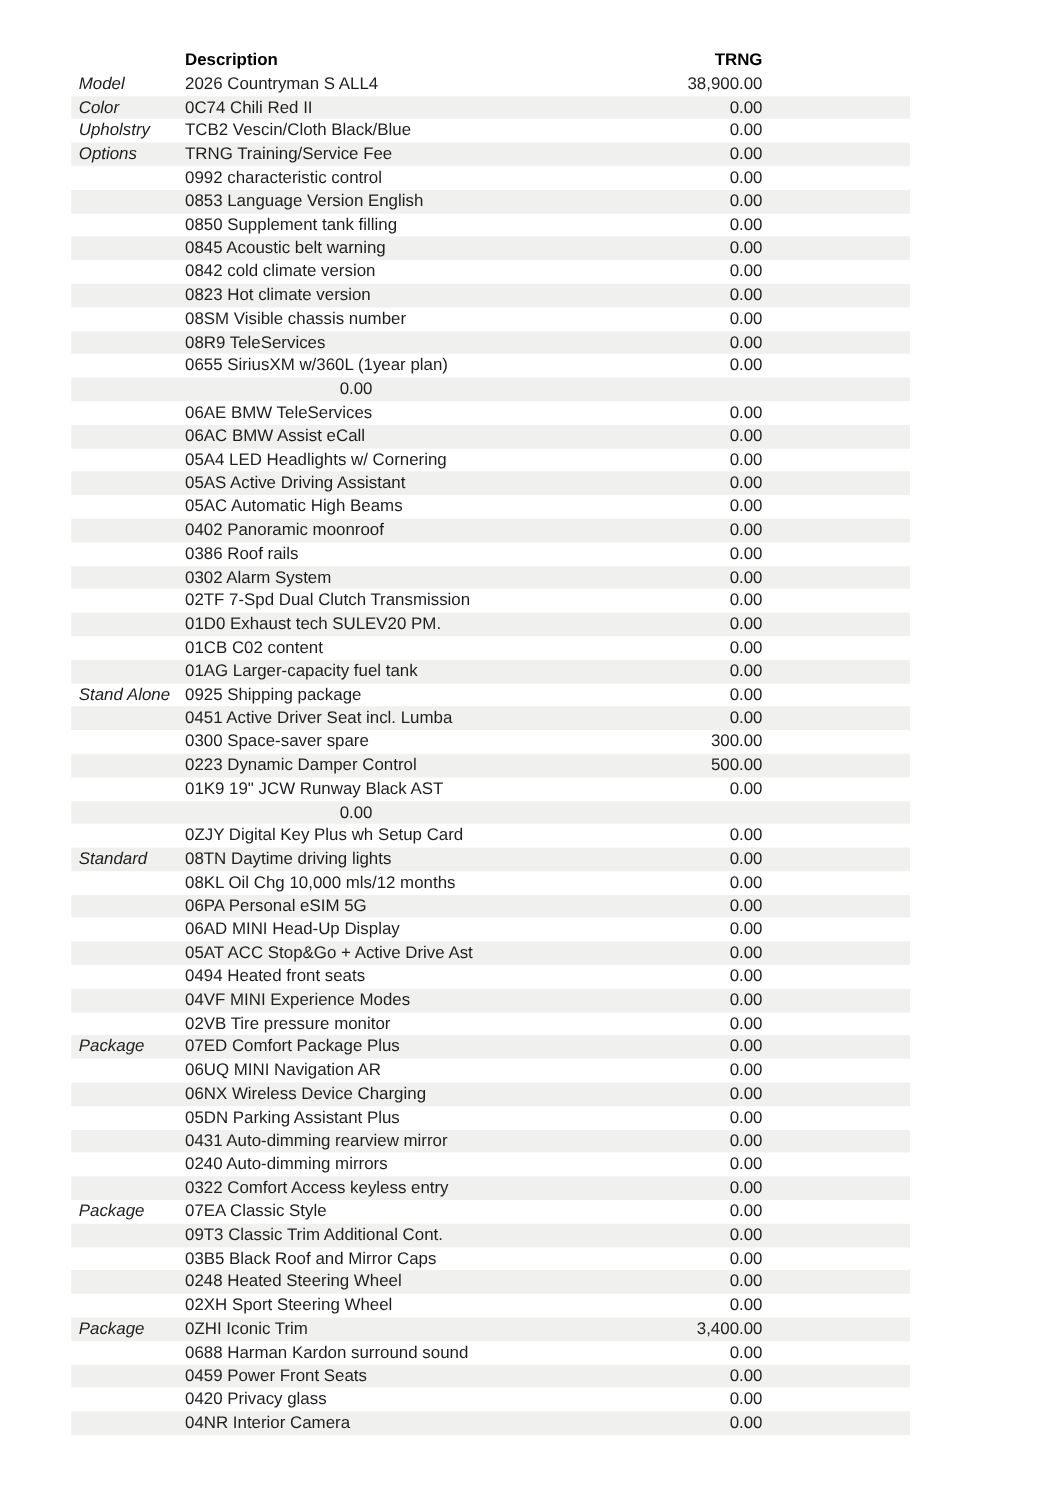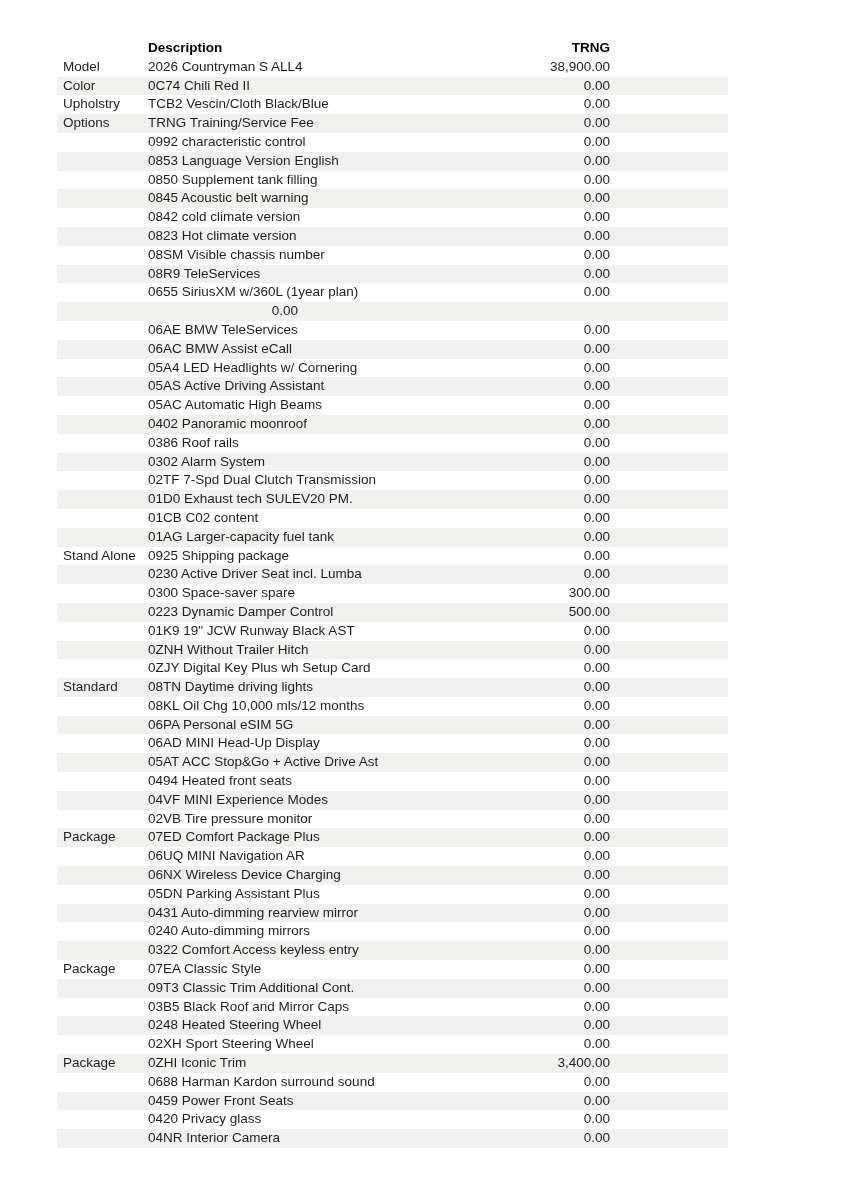--- a/index.html
+++ b/index.html
@@ -29,21 +29,21 @@
   .t-row {
     display: flex;
     height: 18.8px;
     line-height: 18.8px;
     font-size: 13.5px;
     color: var(--text);
     white-space: nowrap;
   }
   .t-row.striped { background: var(--stripe); }
   .t-row.header-row { font-weight: bold; color: #000; }
-  .col-cat  { width: 91px;  padding-left: 6px; overflow: hidden; }
+  .col-cat  { width: 91px;  padding-left: 6px; overflow: hidden; font-style: italic; }
   .col-desc { width: 312px; overflow: hidden; }
   .col-msrp { width: 150px; text-align: right; }
   .col-fill { flex: 1; }
 </style>
 </head>
 <body>
 
 <div class="page">
   <div class="pricing-table">
     <div class="t-row header-row">
@@ -209,21 +209,21 @@
         <span class="col-fill"></span>
       </div>
       <div class="t-row">
         <span class="col-cat">Stand Alone</span>
         <span class="col-desc">0925 Shipping package</span>
         <span class="col-msrp">0.00</span>
         <span class="col-fill"></span>
       </div>
       <div class="t-row striped">
         <span class="col-cat"></span>
-        <span class="col-desc">0230 Active Driver Seat incl. Lumba</span>
+        <span class="col-desc">0451 Active Driver Seat incl. Lumba</span>
         <span class="col-msrp">0.00</span>
         <span class="col-fill"></span>
       </div>
       <div class="t-row">
         <span class="col-cat"></span>
         <span class="col-desc">0300 Space-saver spare</span>
         <span class="col-msrp">300.00</span>
         <span class="col-fill"></span>
       </div>
       <div class="t-row striped">
@@ -233,21 +233,20 @@
         <span class="col-fill"></span>
       </div>
       <div class="t-row">
         <span class="col-cat"></span>
         <span class="col-desc">01K9 19" JCW Runway Black AST</span>
         <span class="col-msrp">0.00</span>
         <span class="col-fill"></span>
       </div>
       <div class="t-row striped">
         <span class="col-cat"></span>
-        <span class="col-desc">0ZNH Without Trailer Hitch</span>
         <span class="col-msrp">0.00</span>
         <span class="col-fill"></span>
       </div>
       <div class="t-row">
         <span class="col-cat"></span>
         <span class="col-desc">0ZJY Digital Key Plus wh Setup Card</span>
         <span class="col-msrp">0.00</span>
         <span class="col-fill"></span>
       </div>
       <div class="t-row striped">

